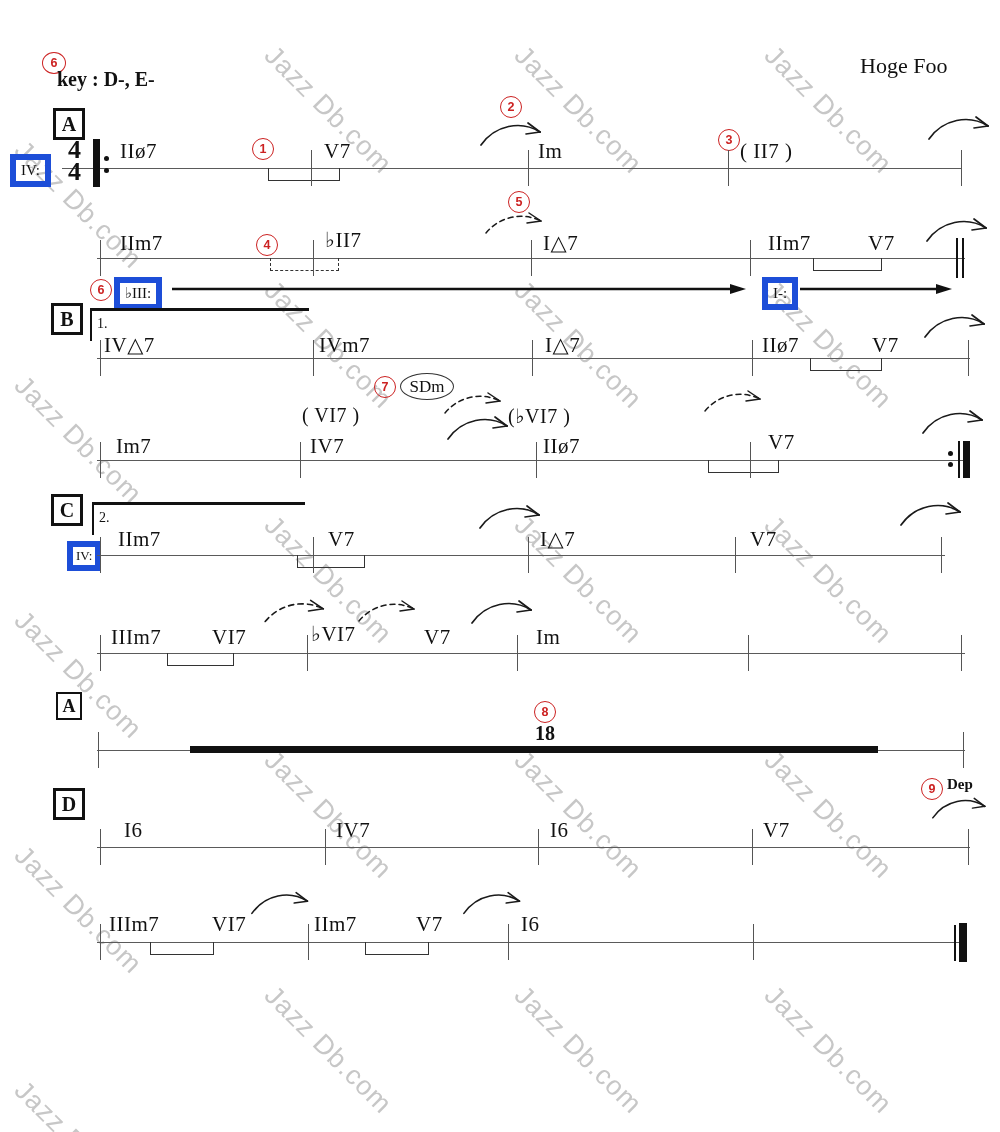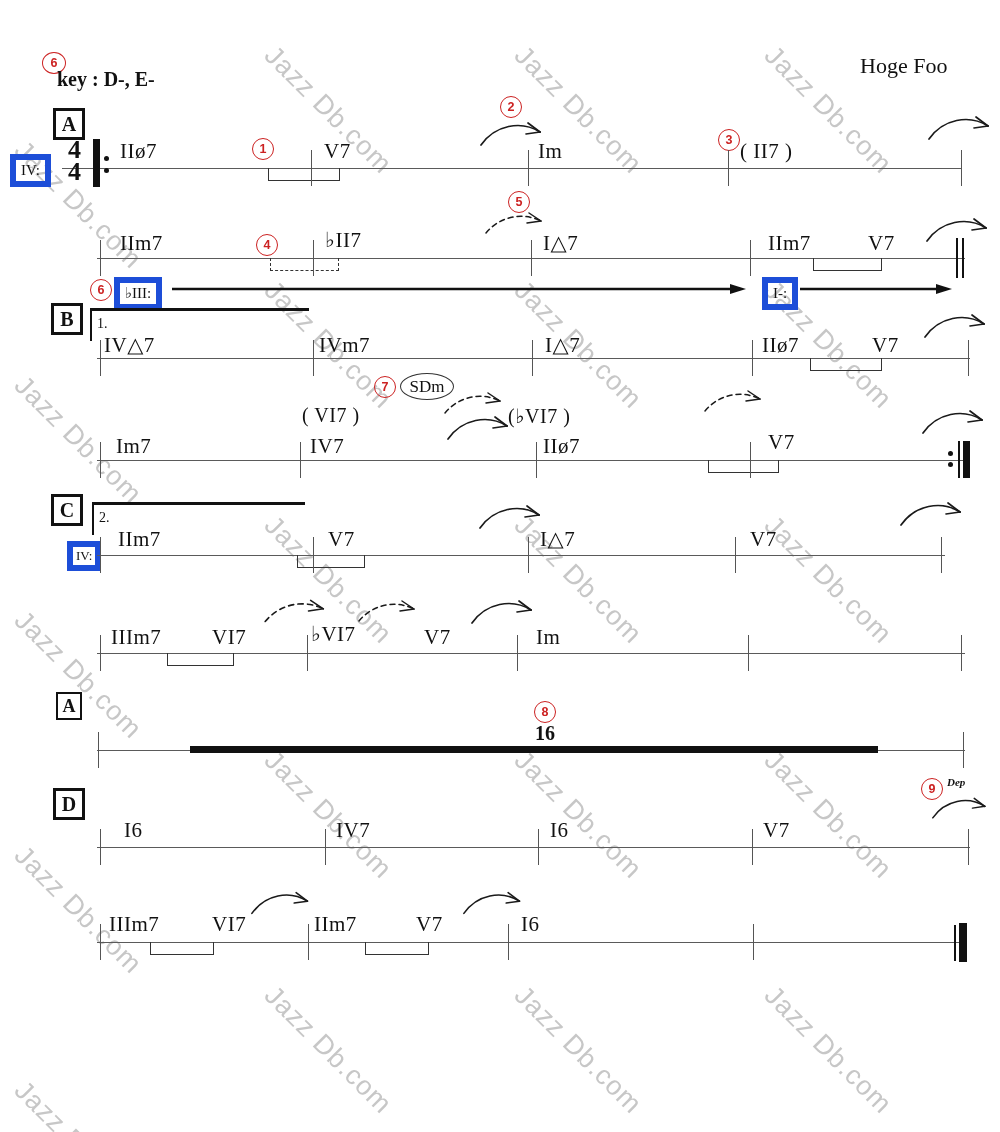--- a/index.html
+++ b/index.html
@@ -24,21 +24,21 @@
   .chord.paren{font-size:20px;}
   .badge{width:20px;height:20px;border:1.5px solid #cc2222;border-radius:50%;color:#cc2222;
          font-size:12.5px;font-weight:bold;text-align:center;line-height:20px;
          font-family:"Liberation Sans",sans-serif;}
   .bracket{border:1px solid #333;border-top:none;height:12px;background:transparent;}
   .bracket.dashed{border-style:dashed;border-top:none;}
   .volta{border-left:2px solid #111;border-top:3px solid #111;height:30px;background:transparent;}
   .volta-label{font-size:14px;}
   .oval{border:1.4px solid #333;border-radius:50%;width:52px;height:25px;text-align:center;
         line-height:25px;font-size:17px;}
-  .deplabel{font-size:11px;font-weight:bold;font-style:italic;}
+  .deplabel{font-size:15px;font-weight:bold;}
   .num16{font-size:20px;font-weight:bold;width:50px;text-align:center;}
   .tsnum{font-size:26px;font-weight:bold;line-height:22px;}
   .vbar{background:#111;}
   .dot{width:5px;height:5px;border-radius:50%;background:#111;}
   .restline{height:7px;background:#111;}
   svg.arrow{position:absolute;z-index:2;overflow:visible;}
 </style>
 </head>
 <body>
 
@@ -245,21 +245,21 @@
   <div class="fg chord" style="left:536px;top:626px">Im</div>
   <div class="fg tick" style="left:748px;top:635px"></div>
   <div class="fg tick" style="left:961px;top:635px"></div>
 
   <div class="fg secbox thin" style="left:56px;top:692px">A</div>
   <div class="fg staff" style="left:97px;top:750px;width:868px"></div>
   <div class="fg tick" style="left:98px;top:732px"></div>
   <div class="fg tick" style="left:963px;top:732px"></div>
   <div class="fg restline" style="left:190px;top:746px;width:688px"></div>
   <div class="fg badge" style="left:534px;top:701px">8</div>
-  <div class="fg num16" style="left:520px;top:722px">16</div>
+  <div class="fg num16" style="left:520px;top:722px">18</div>
 
   <div class="fg secbox" style="left:53px;top:788px">D</div>
   <div class="fg badge" style="left:921px;top:778px">9</div>
   <div class="fg deplabel" style="left:947px;top:776px">Dep</div>
   <svg class="arrow" viewBox="0 0 70 34" width="72" height="30" style="left:925px;top:794px">
       <use href="#arc-solid"></use>
     </svg>
 
   <div class="fg staff" style="left:97px;top:847px;width:873px"></div>
   <div class="fg tick" style="left:100px;top:829px"></div>

